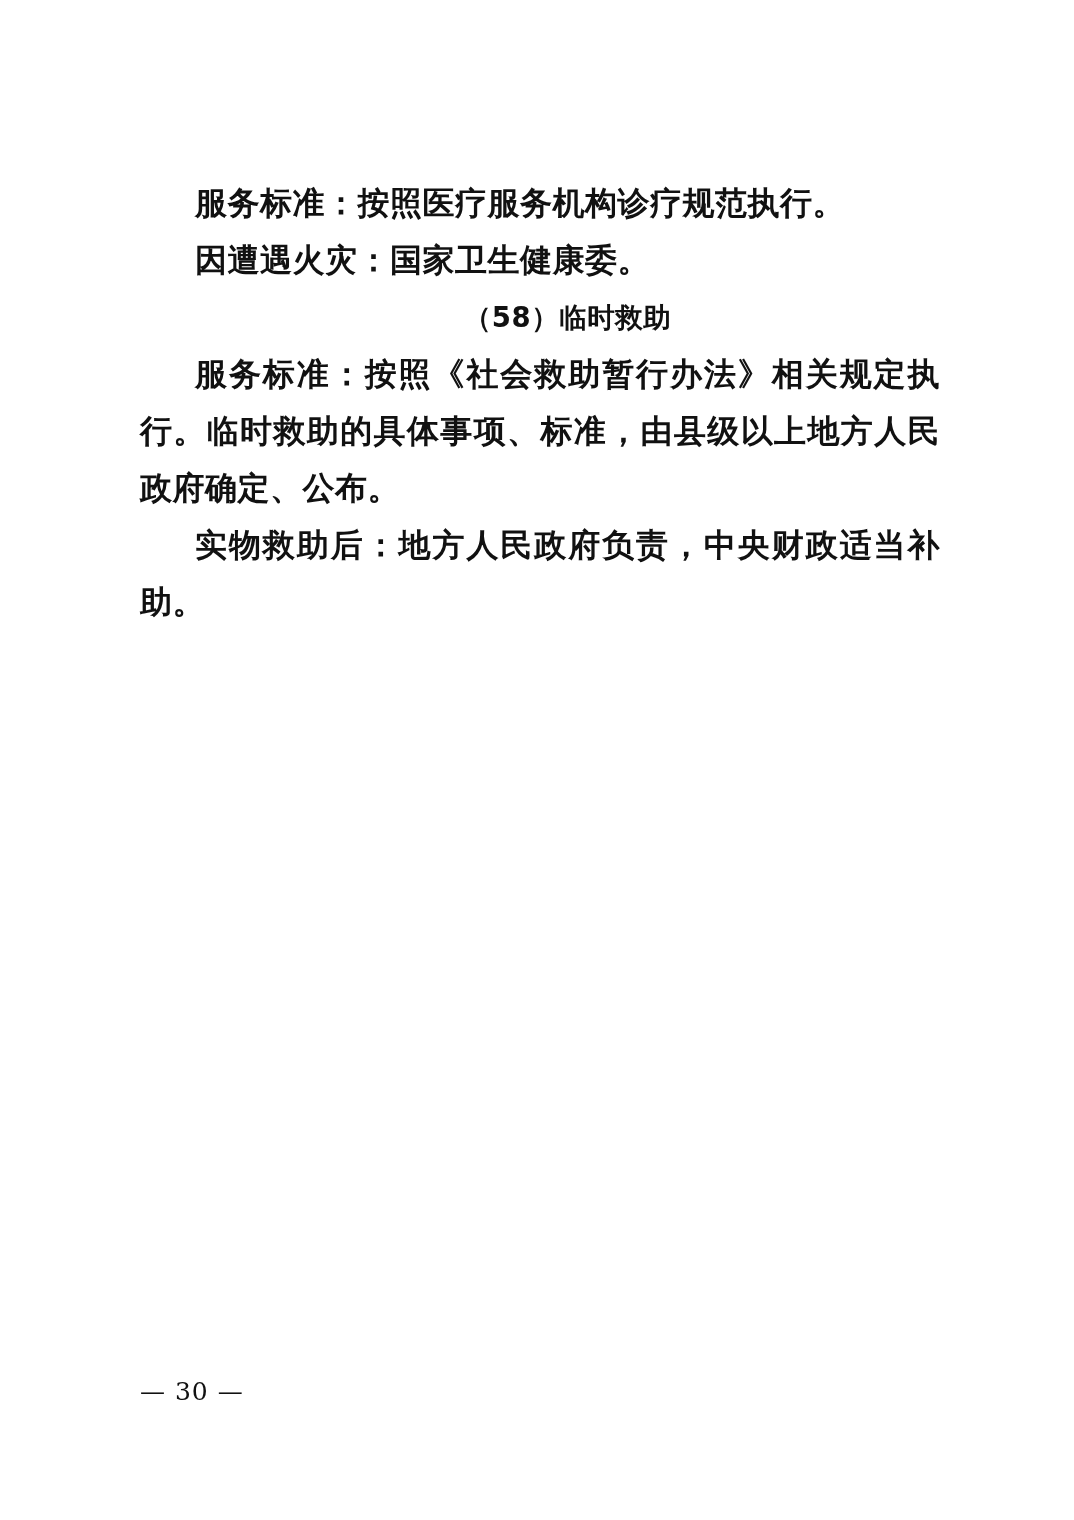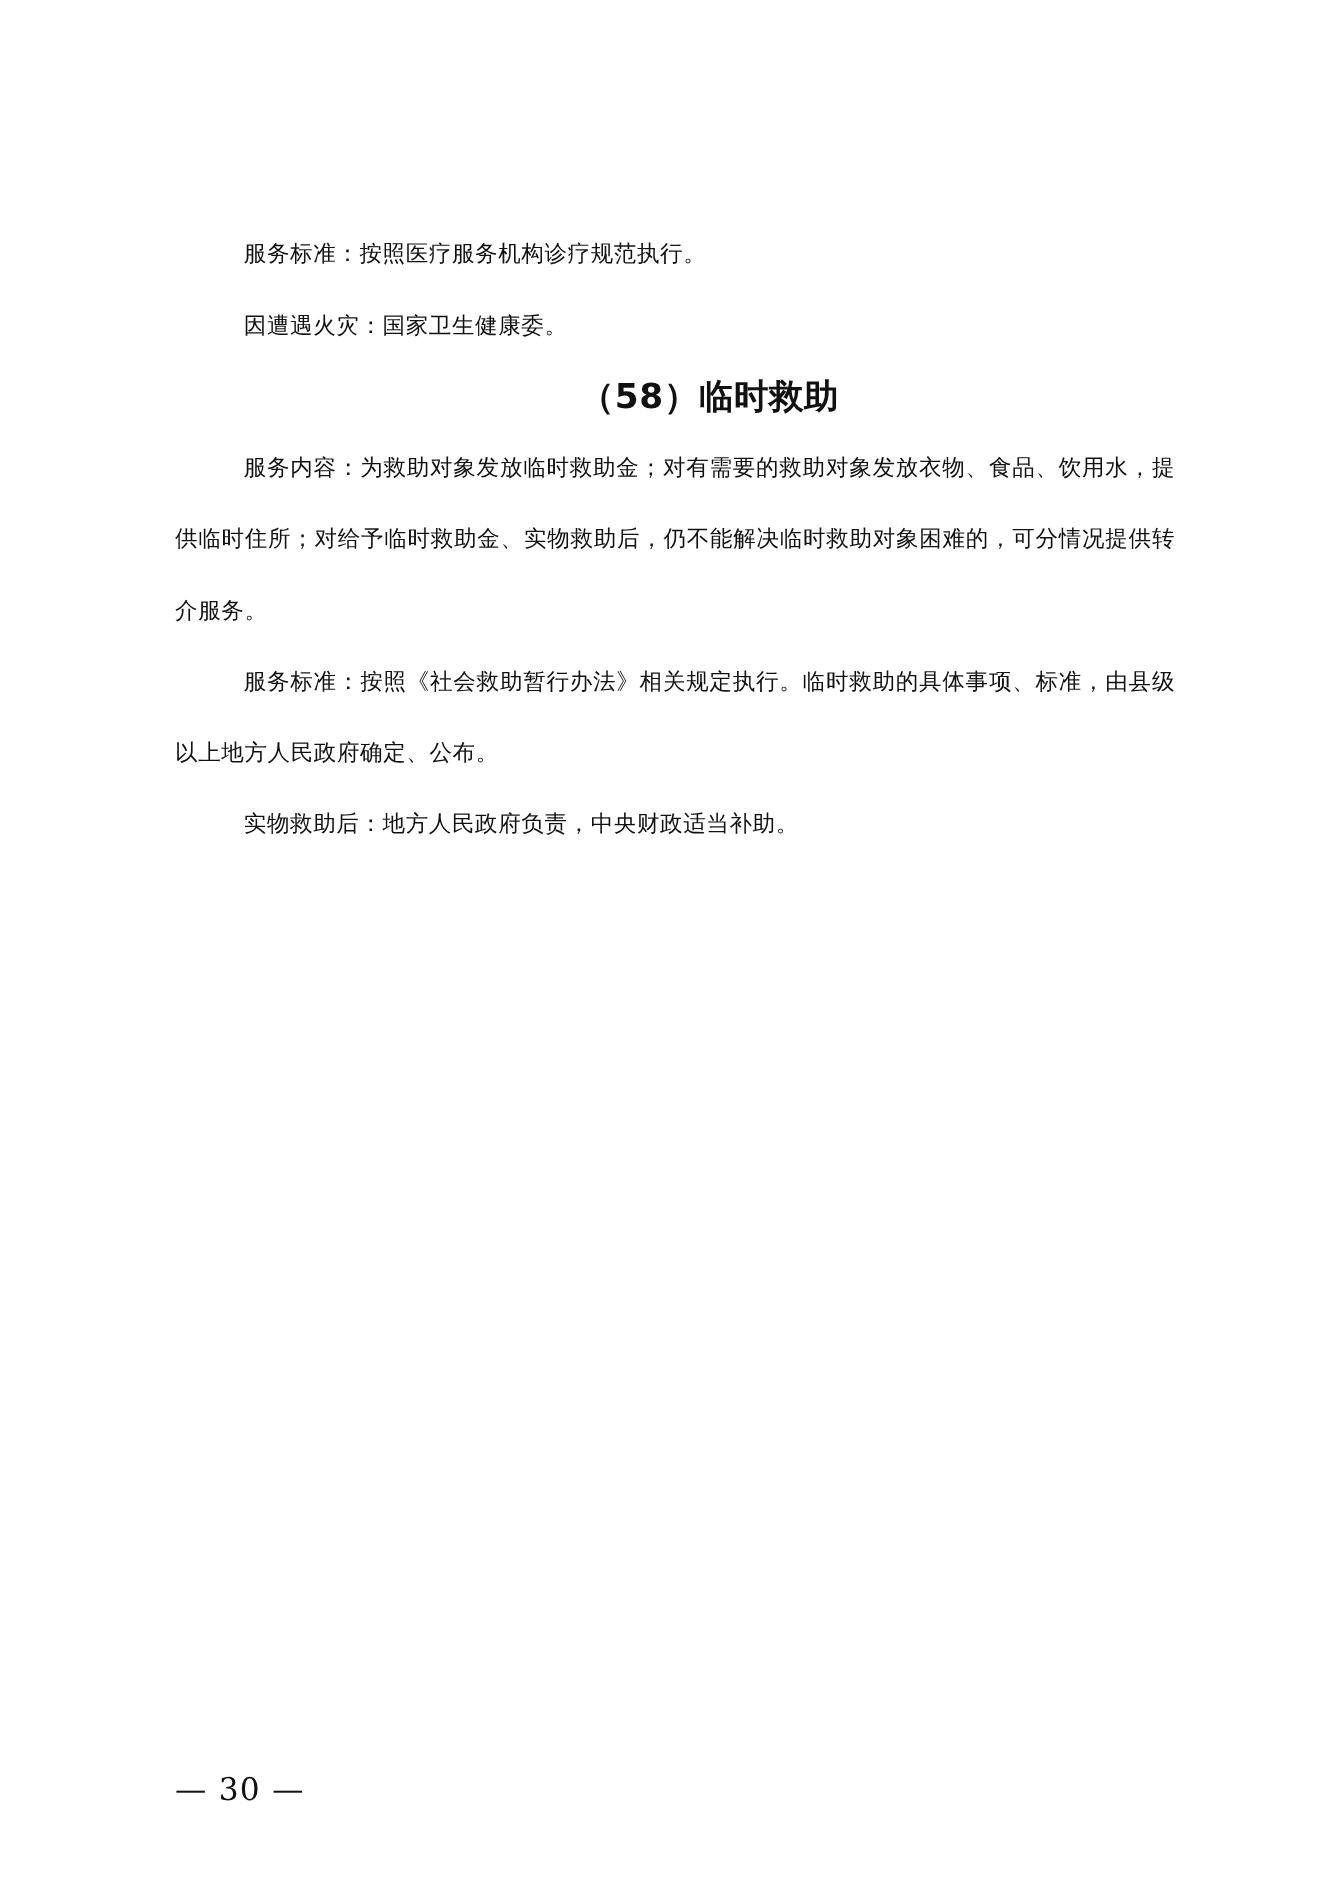--- a/index.html
+++ b/index.html
@@ -21,28 +21,29 @@
     box-sizing: border-box;
     overflow: hidden;
   }
   .content {
     position: absolute;
     left: 140px;
     top: 175px;
     width: 800px;
   }
   .para {
-    font-size: 18px;
+    font-size: 32px;
     line-height: 57px;
     letter-spacing: 0.5px;
     text-align: justify;
     text-justify: inter-ideograph;
     margin: 0;
     text-indent: 55px;
     word-break: break-all;
+    font-weight: bold;
   }
   .heading {
     font-size: 27.5px;
     line-height: 57px;
     letter-spacing: 0.5px;
     margin: 0;
     text-indent: 55px;
     font-weight: bold;
     font-family: "DejaVu Sans", "Liberation Sans", sans-serif;
     text-align: center;
@@ -51,33 +52,31 @@
     position: absolute;
     left: 140px;
     top: 1375px;
     width: 800px;
     font-size: 25px;
     line-height: 34px;
     letter-spacing: 1px;
   }
   .pagenum {
     display: inline-block;
-    margin-top: 40px;
   }
 </style>
 </head>
 <body>
 
 <div class="page">
 
   <div class="content">
     <p class="para">服务标准：按照医疗服务机构诊疗规范执行。</p>
     <p class="para">因遭遇火灾：国家卫生健康委。</p>
     <p class="heading">（58）临时救助</p>
-    <p class="para">服务内容：为救助对象发放临时救助金；对有需要的救助对象发放衣物、食品、饮用水，提供临时住所；对给予临时救助金、实物救助后，仍不能解决临时救助对象困难的，可分情况提供转介服务。</p>
     <p class="para">服务标准：按照《社会救助暂行办法》相关规定执行。临时救助的具体事项、标准，由县级以上地方人民政府确定、公布。</p>
     <p class="para">实物救助后：地方人民政府负责，中央财政适当补助。</p>
   </div>
 
   <div class="footer">
     <span class="pagenum">— 30 —</span>
   </div>
 
 </div>
 

